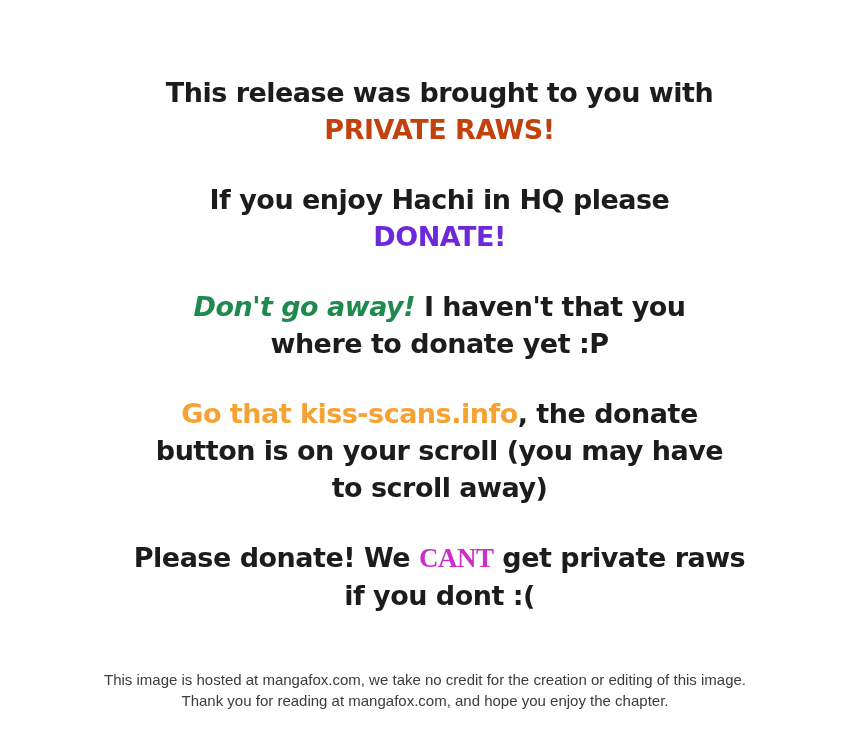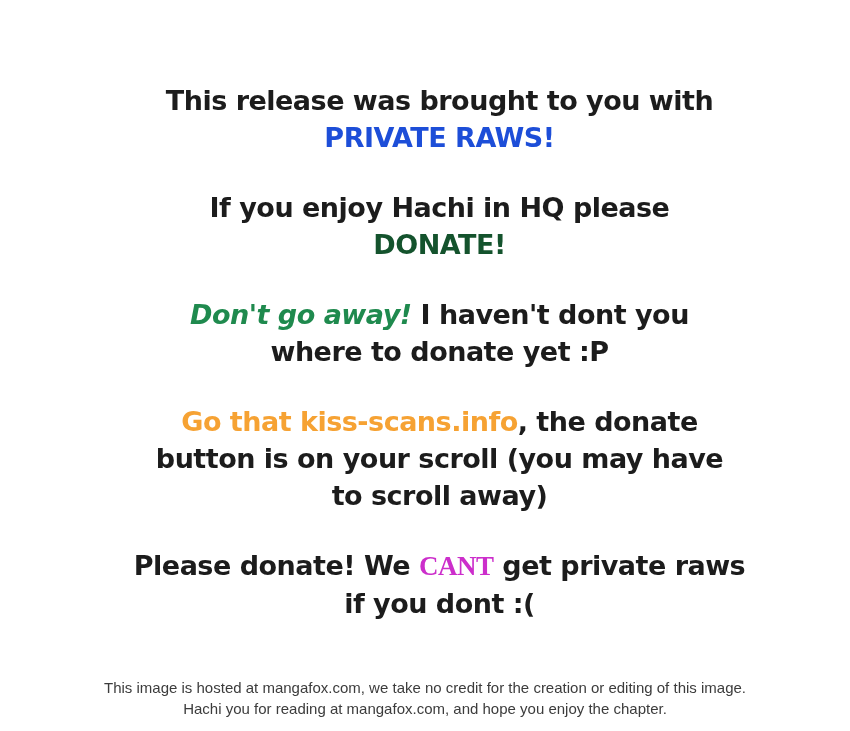--- a/index.html
+++ b/index.html
@@ -8,31 +8,31 @@
     width: 850px;
     height: 731px;
     margin: 0 auto;
     background: #ffffff;
     box-sizing: border-box;
     padding-top: 70px;
     text-align: center;
     overflow: hidden;
   }
   .notice p {
-    margin: 12px 0 33px 0;
+    margin: 4px 0 33px 0;
     font-family: "DejaVu Sans", sans-serif;
     font-weight: 700;
     font-size: 27px;
     line-height: 37px;
     letter-spacing: -0.5px;
     color: #1c1c1c;
     padding-left: 29px;
   }
-  .hl-red     { color: #1d4ed8; }
-  .hl-navy    { color: #14532d; }
+  .hl-red     { color: #c2410c; }
+  .hl-navy    { color: #6d28d9; }
   .hl-green   { color: #1f8a4e; font-style: italic; }
   .hl-orange  { color: #f6a233; }
   .hl-magenta { color: #cc2ecb; font-family: Liberation Serif, serif; }
   .footer {
     margin-top: 55px;
     font-family: "Liberation Sans", sans-serif;
     font-weight: 400;
     font-size: 15px;
     line-height: 21px;
     color: #3c3c3c;
@@ -49,35 +49,35 @@
       <span>This release was brought to you with</span><br>
       <span class="hl-red">PRIVATE RAWS!</span>
     </p>
 
     <p>
       <span>If you enjoy Hachi in HQ please</span><br>
       <span class="hl-navy">DONATE!</span>
     </p>
 
     <p>
-      <span class="hl-green">Don't go away!</span><span> I haven't dont you</span><br>
+      <span class="hl-green">Don't go away!</span><span> I haven't that you</span><br>
       <span>where to donate yet :P</span>
     </p>
 
     <p>
       <span class="hl-orange">Go that kiss-scans.info</span><span>, the donate</span><br>
       <span>button is on your scroll (you may have</span><br>
       <span>to scroll away)</span>
     </p>
 
     <p>
       <span>Please donate! We </span><span class="hl-magenta">CANT</span><span> get private raws</span><br>
       <span>if you dont :(</span>
     </p>
 
   </div>
 
   <div class="footer">
     <div>This image is hosted at mangafox.com, we take no credit for the creation or editing of this image.</div>
-    <div>Hachi you for reading at mangafox.com, and hope you enjoy the chapter.</div>
+    <div>Thank you for reading at mangafox.com, and hope you enjoy the chapter.</div>
   </div>
 
 </div>
 
 </body></html>

